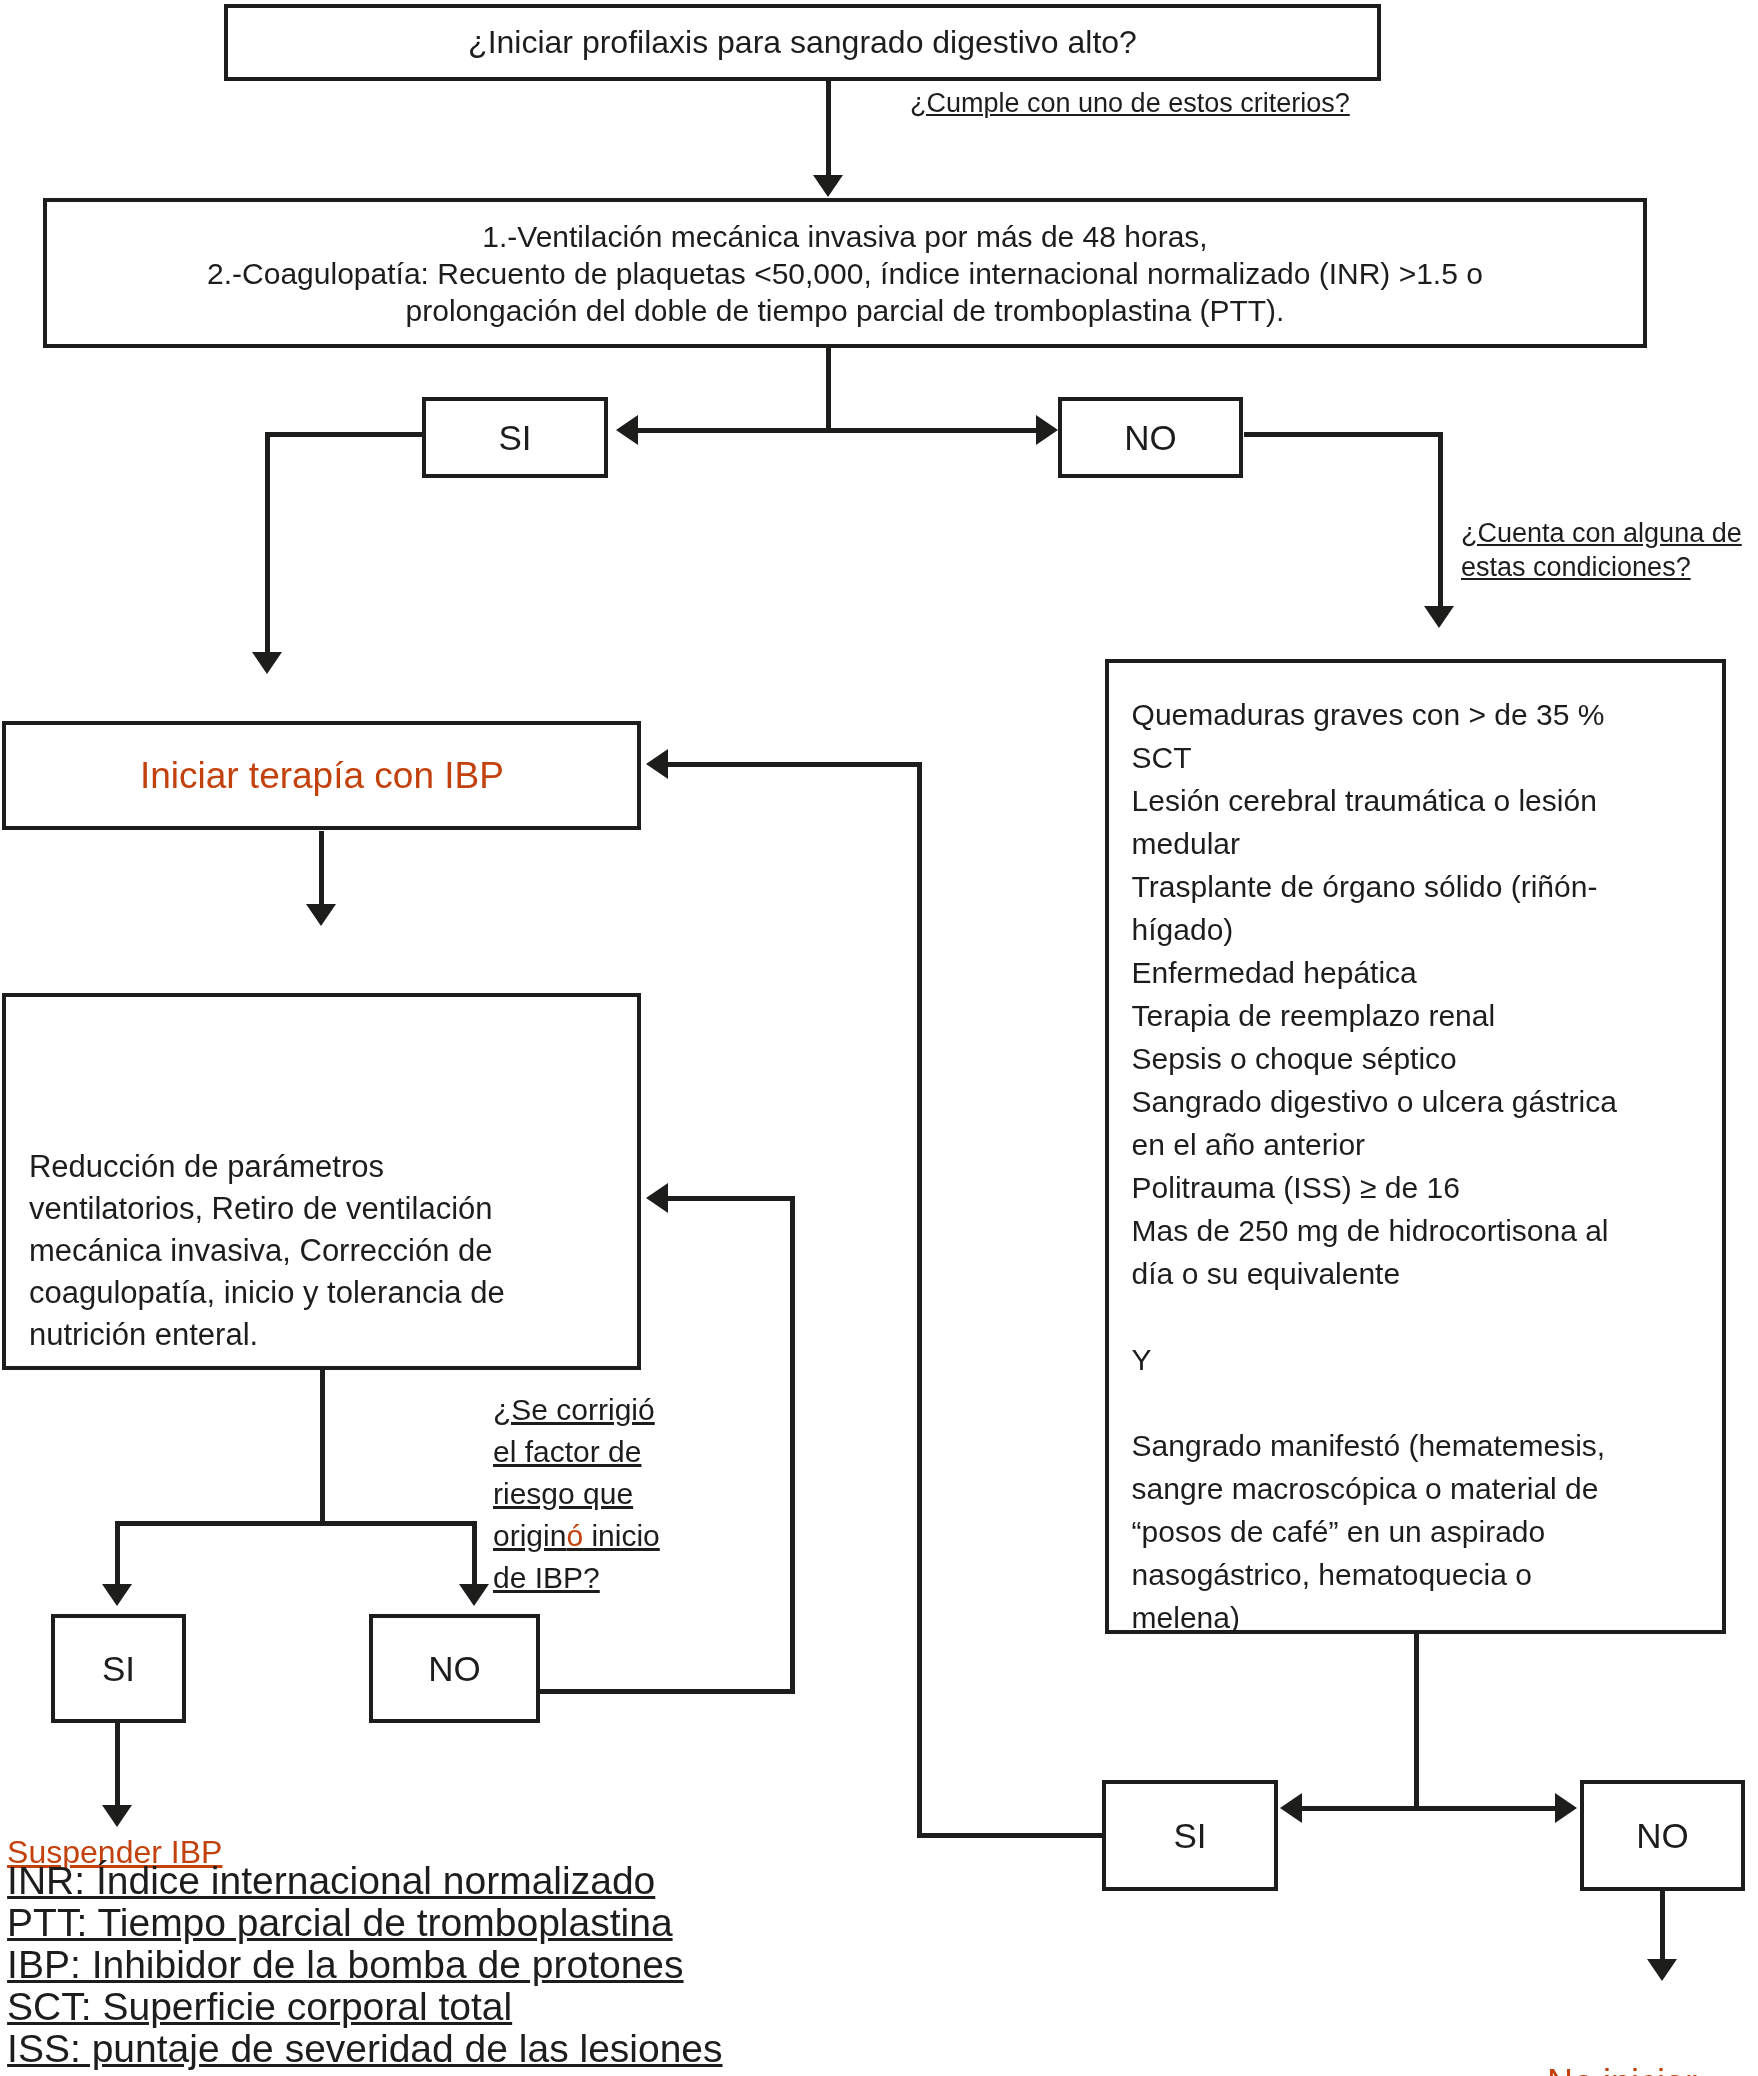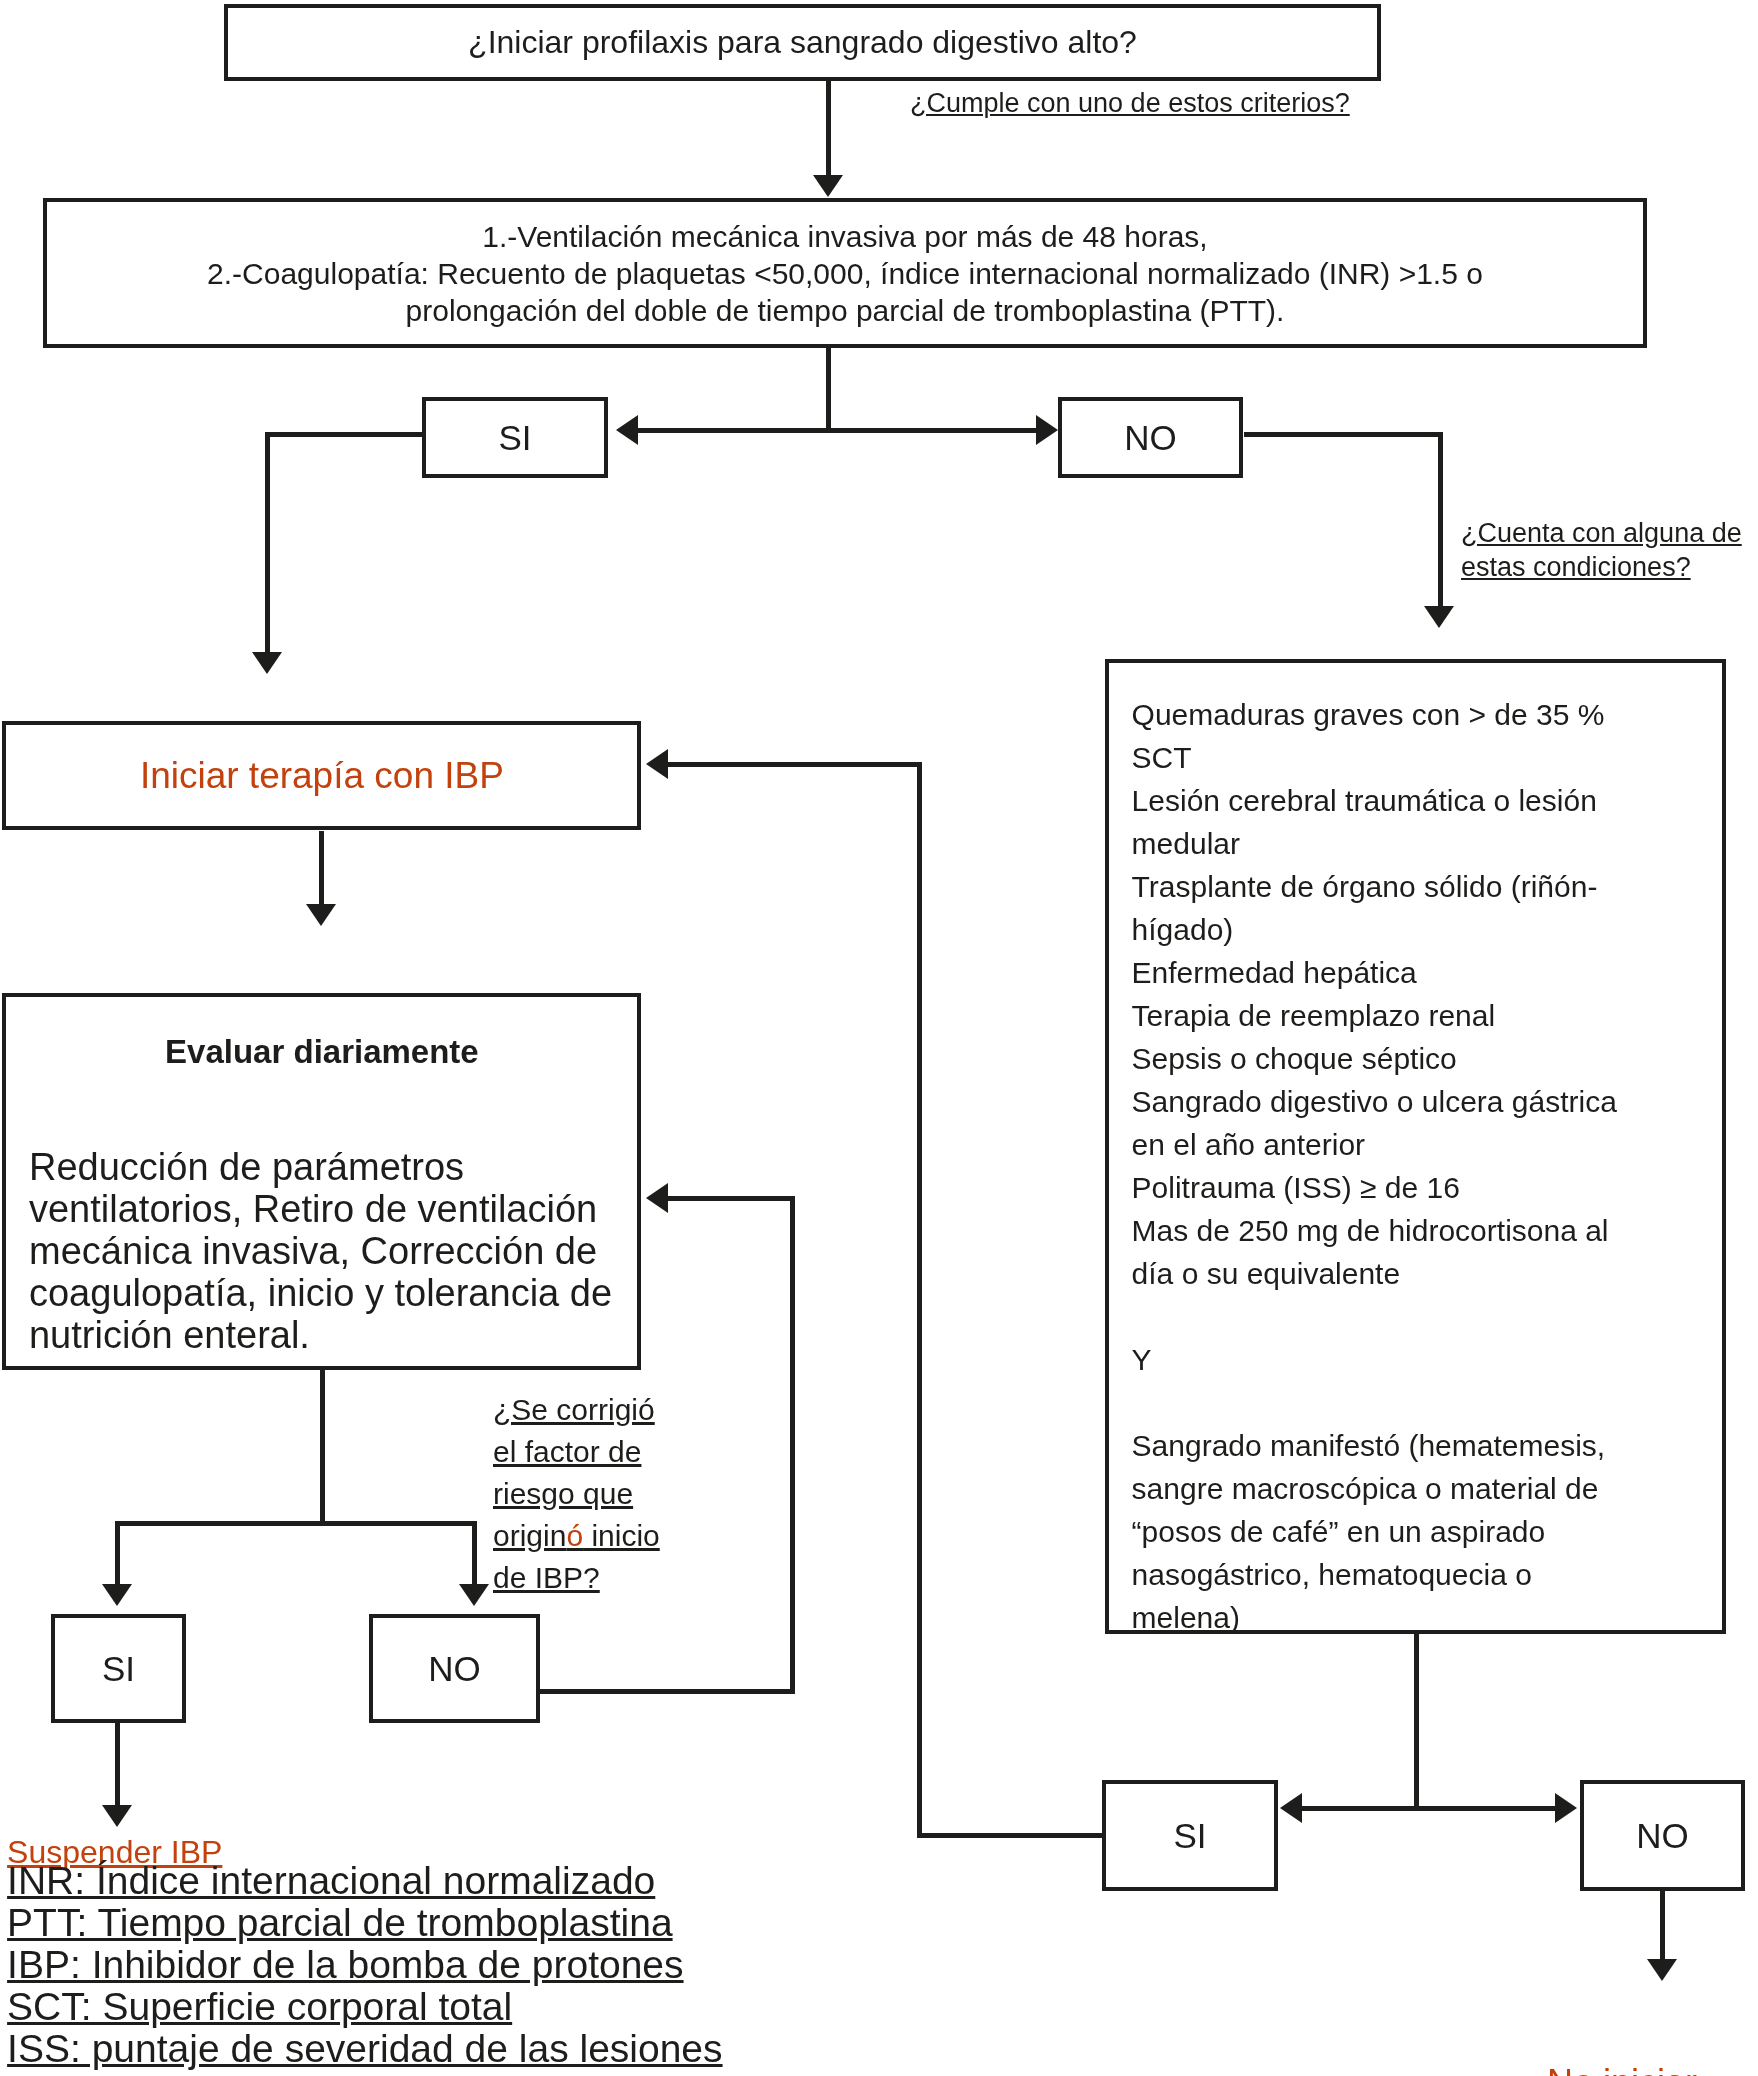--- a/index.html
+++ b/index.html
@@ -18,21 +18,21 @@
   .sn{font-size:35px;}
   .red{color:#c2410c;}
   #start-box{left:224px;top:4.2px;width:1157px;height:77px;font-size:32px;}
   #criteria-box{left:43px;top:198px;width:1604px;height:150px;font-size:30px;line-height:37px;}
   #si-top{left:422px;top:397px;width:186px;height:81px;}
   #no-top{left:1058px;top:397px;width:185px;height:81px;}
   #iniciar-box{left:2.4px;top:721px;width:639px;height:109px;font-size:37px;}
   #evaluar-box{left:2.4px;top:993px;width:639px;height:377px;border-width:4.8px;}
   #evaluar-title{position:absolute;left:0;top:36px;width:100%;text-align:center;font-weight:bold;font-size:33px;}
   #evaluar-body{position:absolute;left:22.6px;top:149px;width:589px;text-align:left;
-                font-size:38px;line-height:42px;white-space:pre-line;}
+                font-size:31px;line-height:42px;white-space:pre-line;}
   #conditions-box{left:1105px;top:659px;width:621px;height:975px;align-items:flex-start;justify-content:flex-start;}
   #conditions-text{position:absolute;left:22.6px;top:30px;width:601px;text-align:left;
                    font-size:30px;line-height:43px;white-space:pre-line;}
   #si-mid{left:51px;top:1614px;width:135px;height:109px;}
   #no-mid{left:369px;top:1614px;width:171px;height:109px;}
   #si-bot{left:1102px;top:1780px;width:176px;height:111px;}
   #no-bot{left:1580px;top:1780px;width:165px;height:111px;}
   #q-criterios{left:910px;top:88px;font-size:27px;}
   #q-condiciones{left:1461px;top:516px;font-size:27px;line-height:34px;}
   #q-corrigio{left:493px;top:1389px;font-size:30px;line-height:42px;}
@@ -82,21 +82,20 @@
 estas condiciones?</div>
 
   <div class="box" id="iniciar-box">
     <span class="red">Iniciar terapía con IBP</span>
   </div>
 
   <div class="line" style="left:319px;top:831px;width:4.8px;height:75px;"></div>
   <div class="ah-down" style="left:306px;top:904px;"></div>
 
   <div class="box" id="evaluar-box">
-    <span id="evaluar-title">Evaluar diariamente</span>
     <span id="evaluar-body">Reducción de parámetros
 ventilatorios, Retiro de ventilación
 mecánica invasiva, Corrección de
 coagulopatía, inicio y tolerancia de
 nutrición enteral.</span>
   </div>
 
   <div class="box" id="conditions-box">
     <span id="conditions-text">Quemaduras graves con &gt; de 35 %
 SCT

